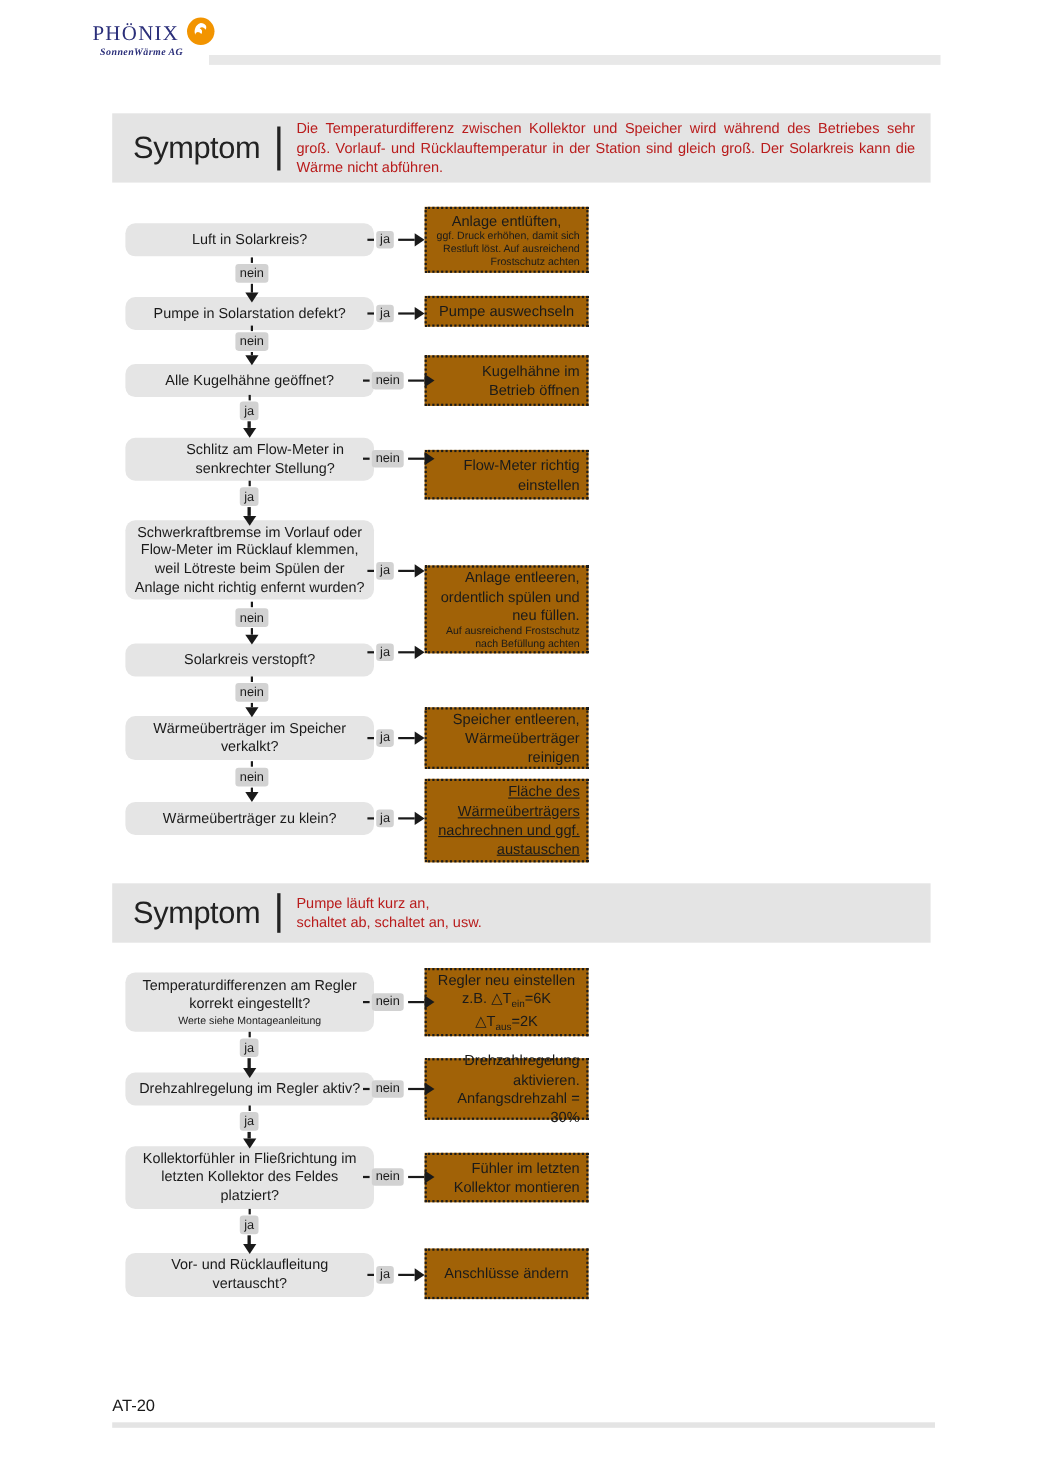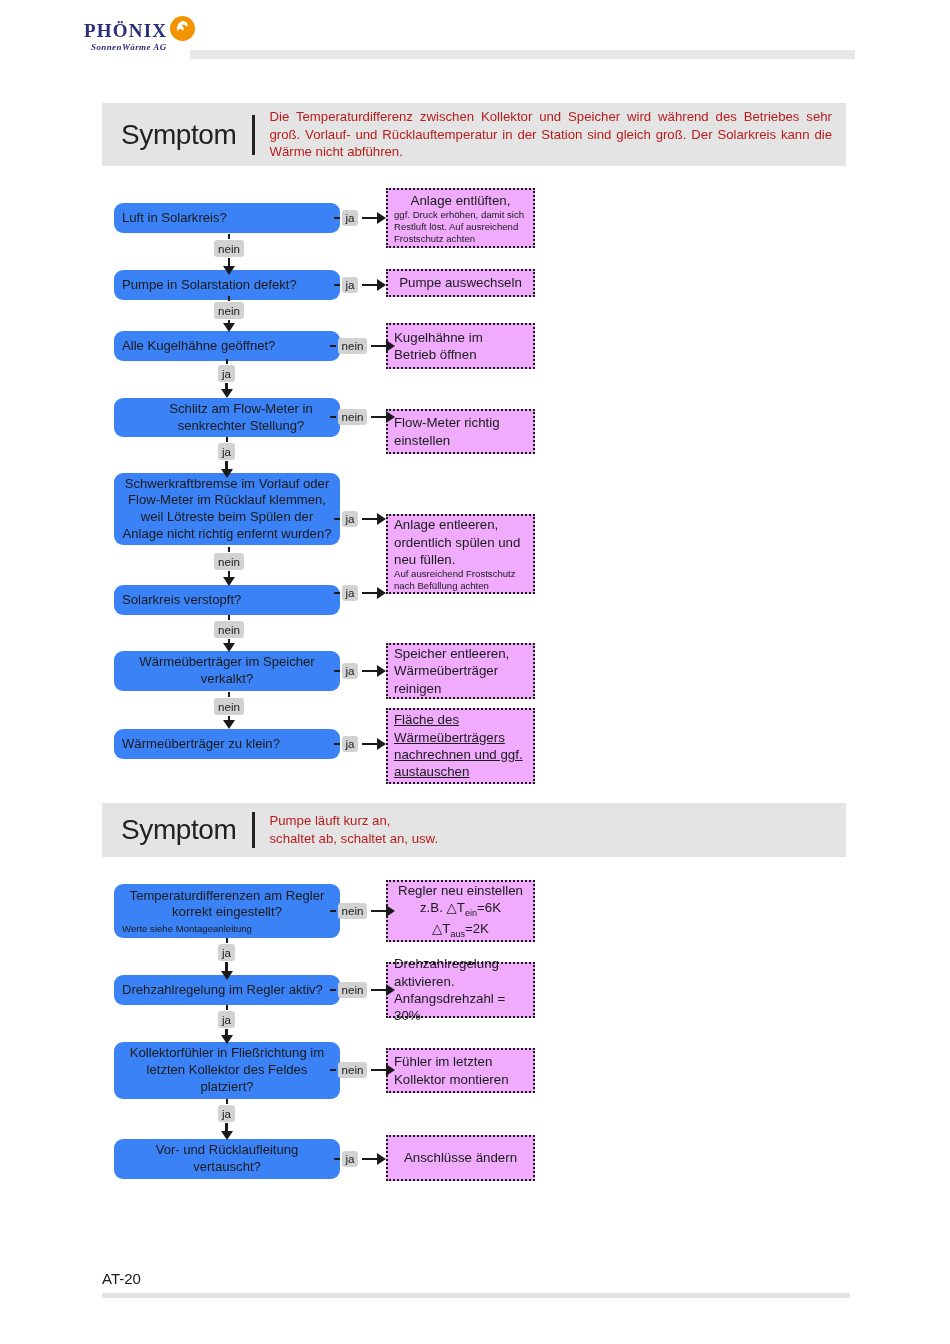--- a/index.html
+++ b/index.html
@@ -23,21 +23,21 @@
     top: 8px;
     width: 130px;
     height: 48px;
   }
   #logo-word {
     position: absolute;
     left: 0px;
     top: 12px;
     font-family: "Liberation Serif", serif;
     font-size: 19px;
-    font-weight: 700;
+    font-weight: 400;
     letter-spacing: 1.2px;
     color: #2b2f7a;
   }
   #logo-sub {
     position: absolute;
     left: 7px;
     top: 34px;
     font-family: "Liberation Serif", serif;
     font-style: italic;
     font-weight: 700;
@@ -94,48 +94,48 @@
     line-height: 1.33;
     color: #b91c1c;
     padding-right: 14px;
     flex: 1;
   }
   .symptom-text.justify { text-align: justify; }
 
   
   .qbox {
     position: absolute;
-    background: #3b82f6;
+    background: #e5e5e5;
     border-radius: 9px;
     display: flex;
     flex-direction: column;
-    align-items: flex-start;
+    align-items: center;
     justify-content: center;
     text-align: center;
     font-size: 13.1px;
     line-height: 1.28;
     color: #1a1a1a;
     box-sizing: border-box;
     padding: 3px 8px;
   }
   .qbox .sub {
     font-size: 9.6px;
     line-height: 1.2;
     margin-top: 2px;
   }
 
   .abox {
     position: absolute;
-    background: #f0abfc;
+    background: #a16207;
     border: 2px dotted #1a1a1a;
     display: flex;
     flex-direction: column;
     align-items: center;
     justify-content: center;
-    text-align: left;
+    text-align: right;
     font-size: 13.1px;
     line-height: 1.3;
     color: #1a1a1a;
     box-sizing: border-box;
     padding: 3px 6px;
   }
   .abox .sub {
     font-size: 9.6px;
     line-height: 1.22;
   }

